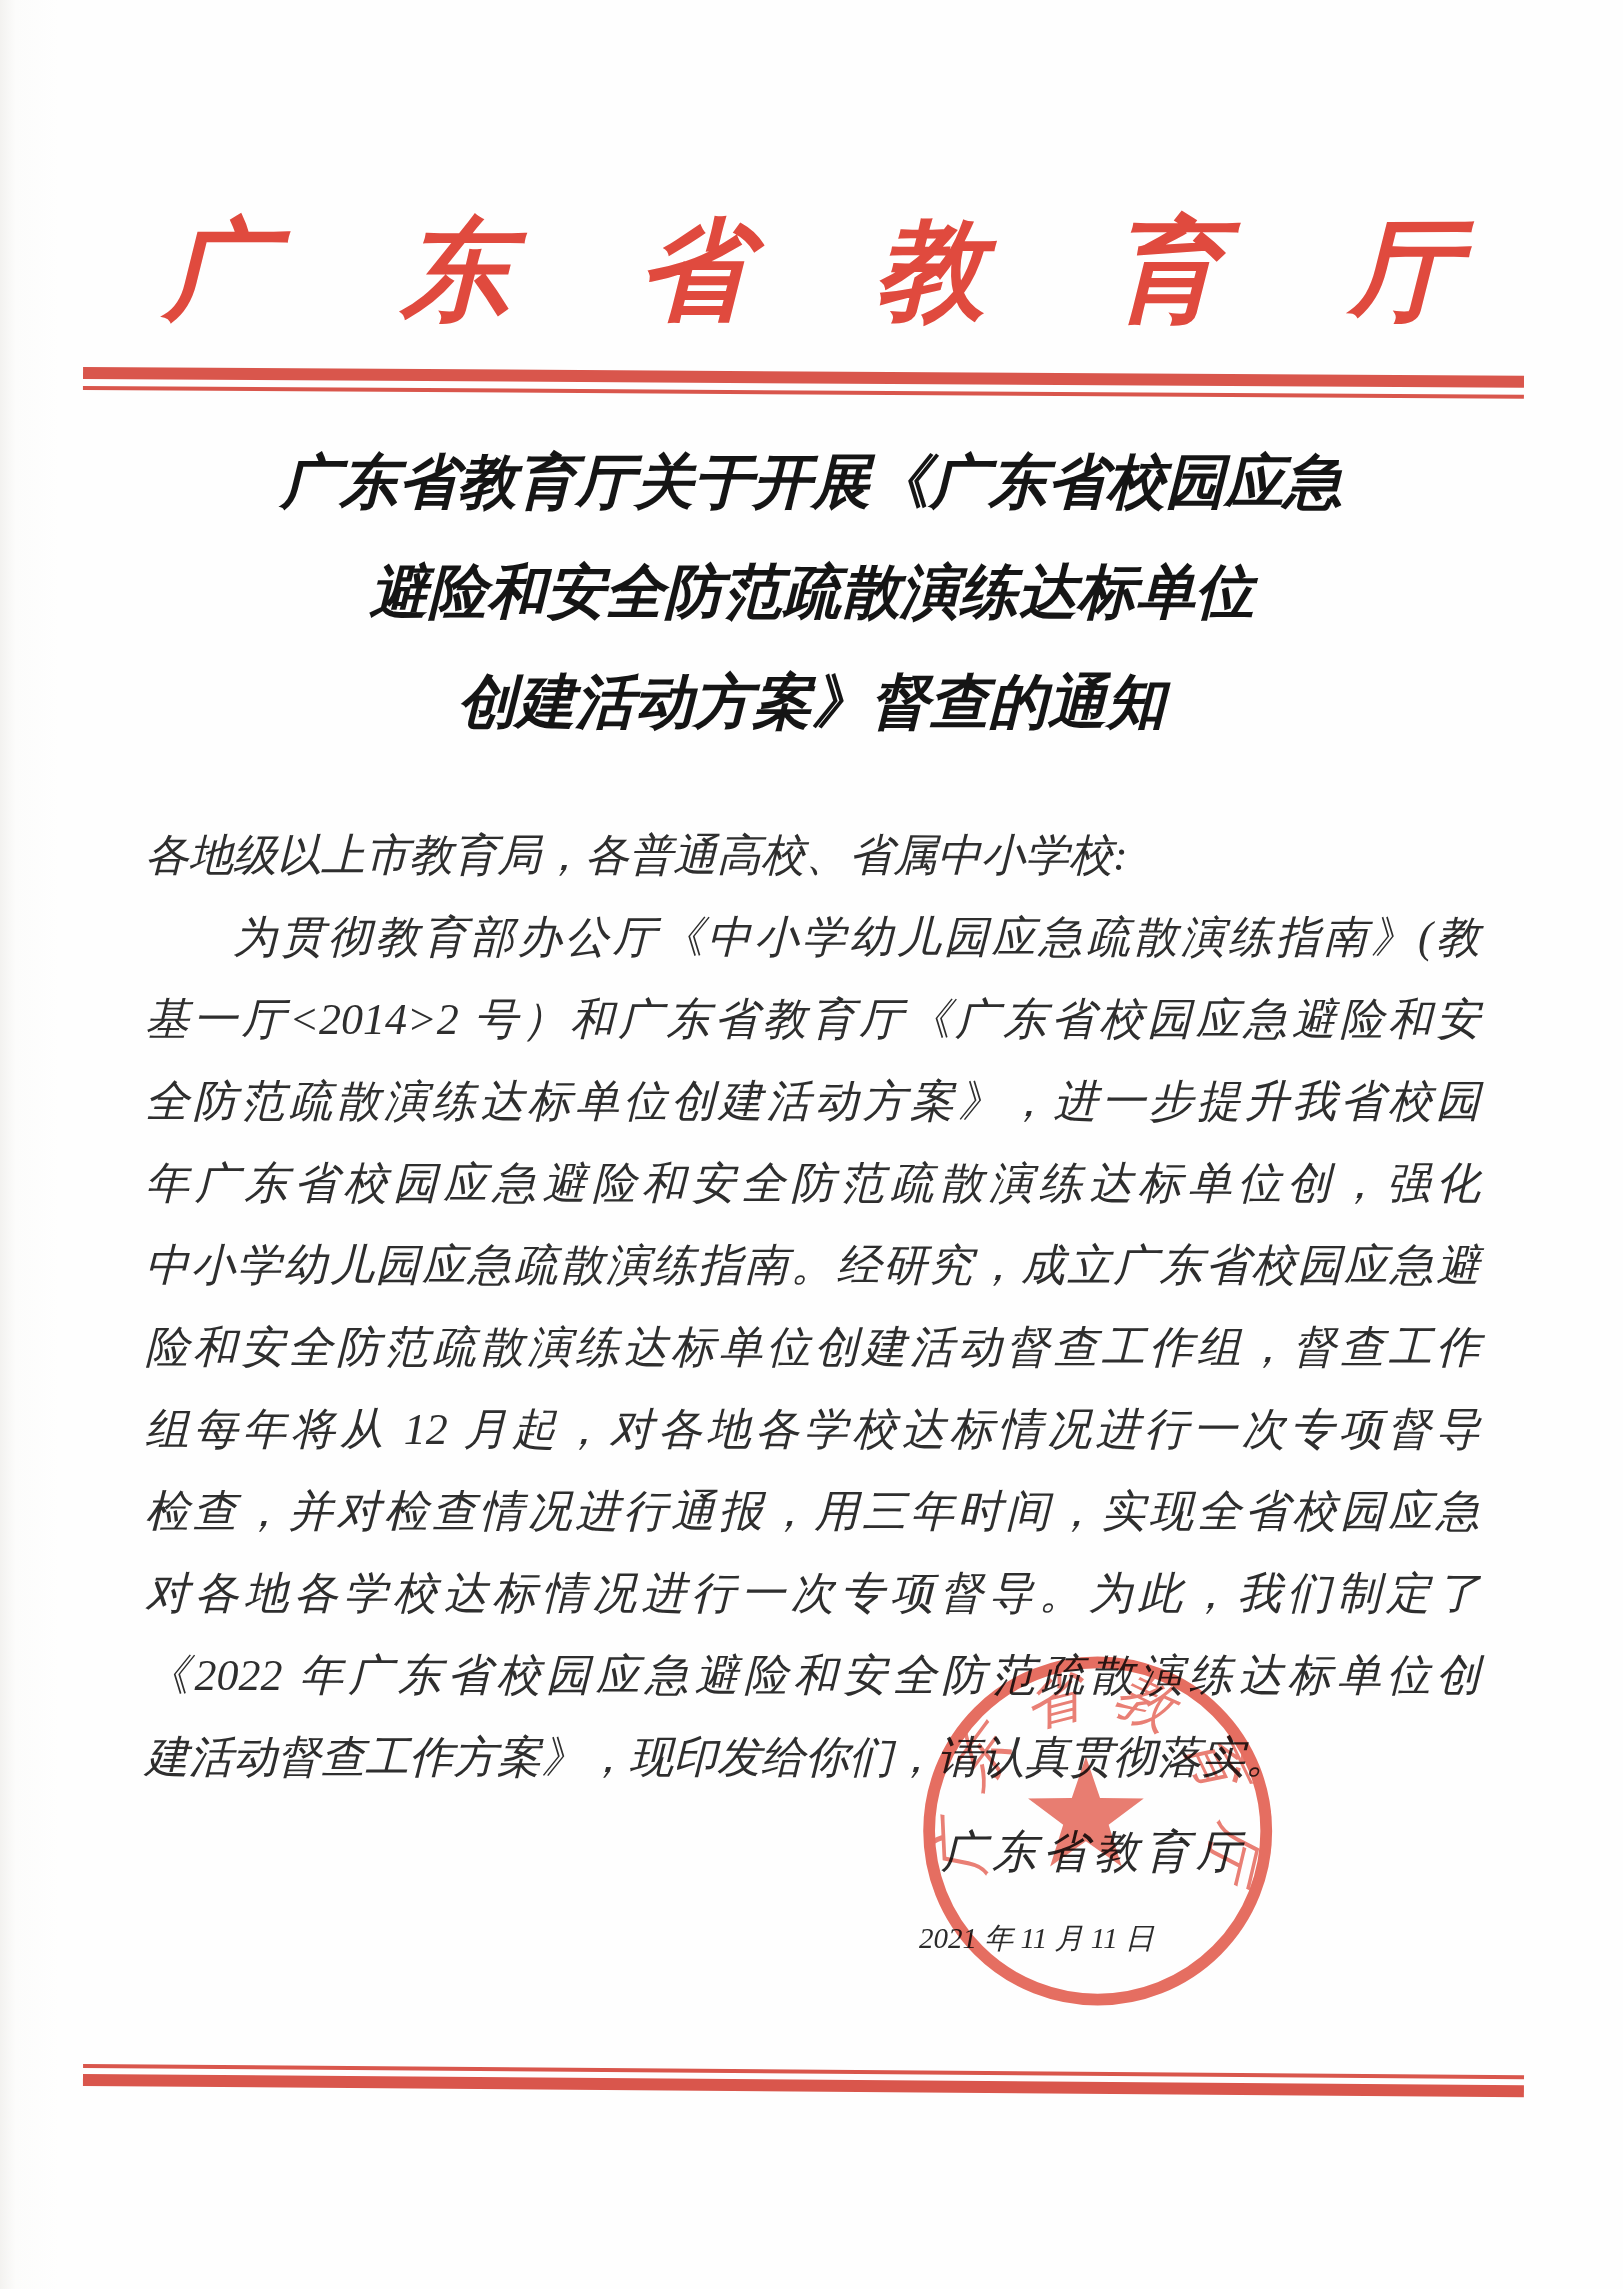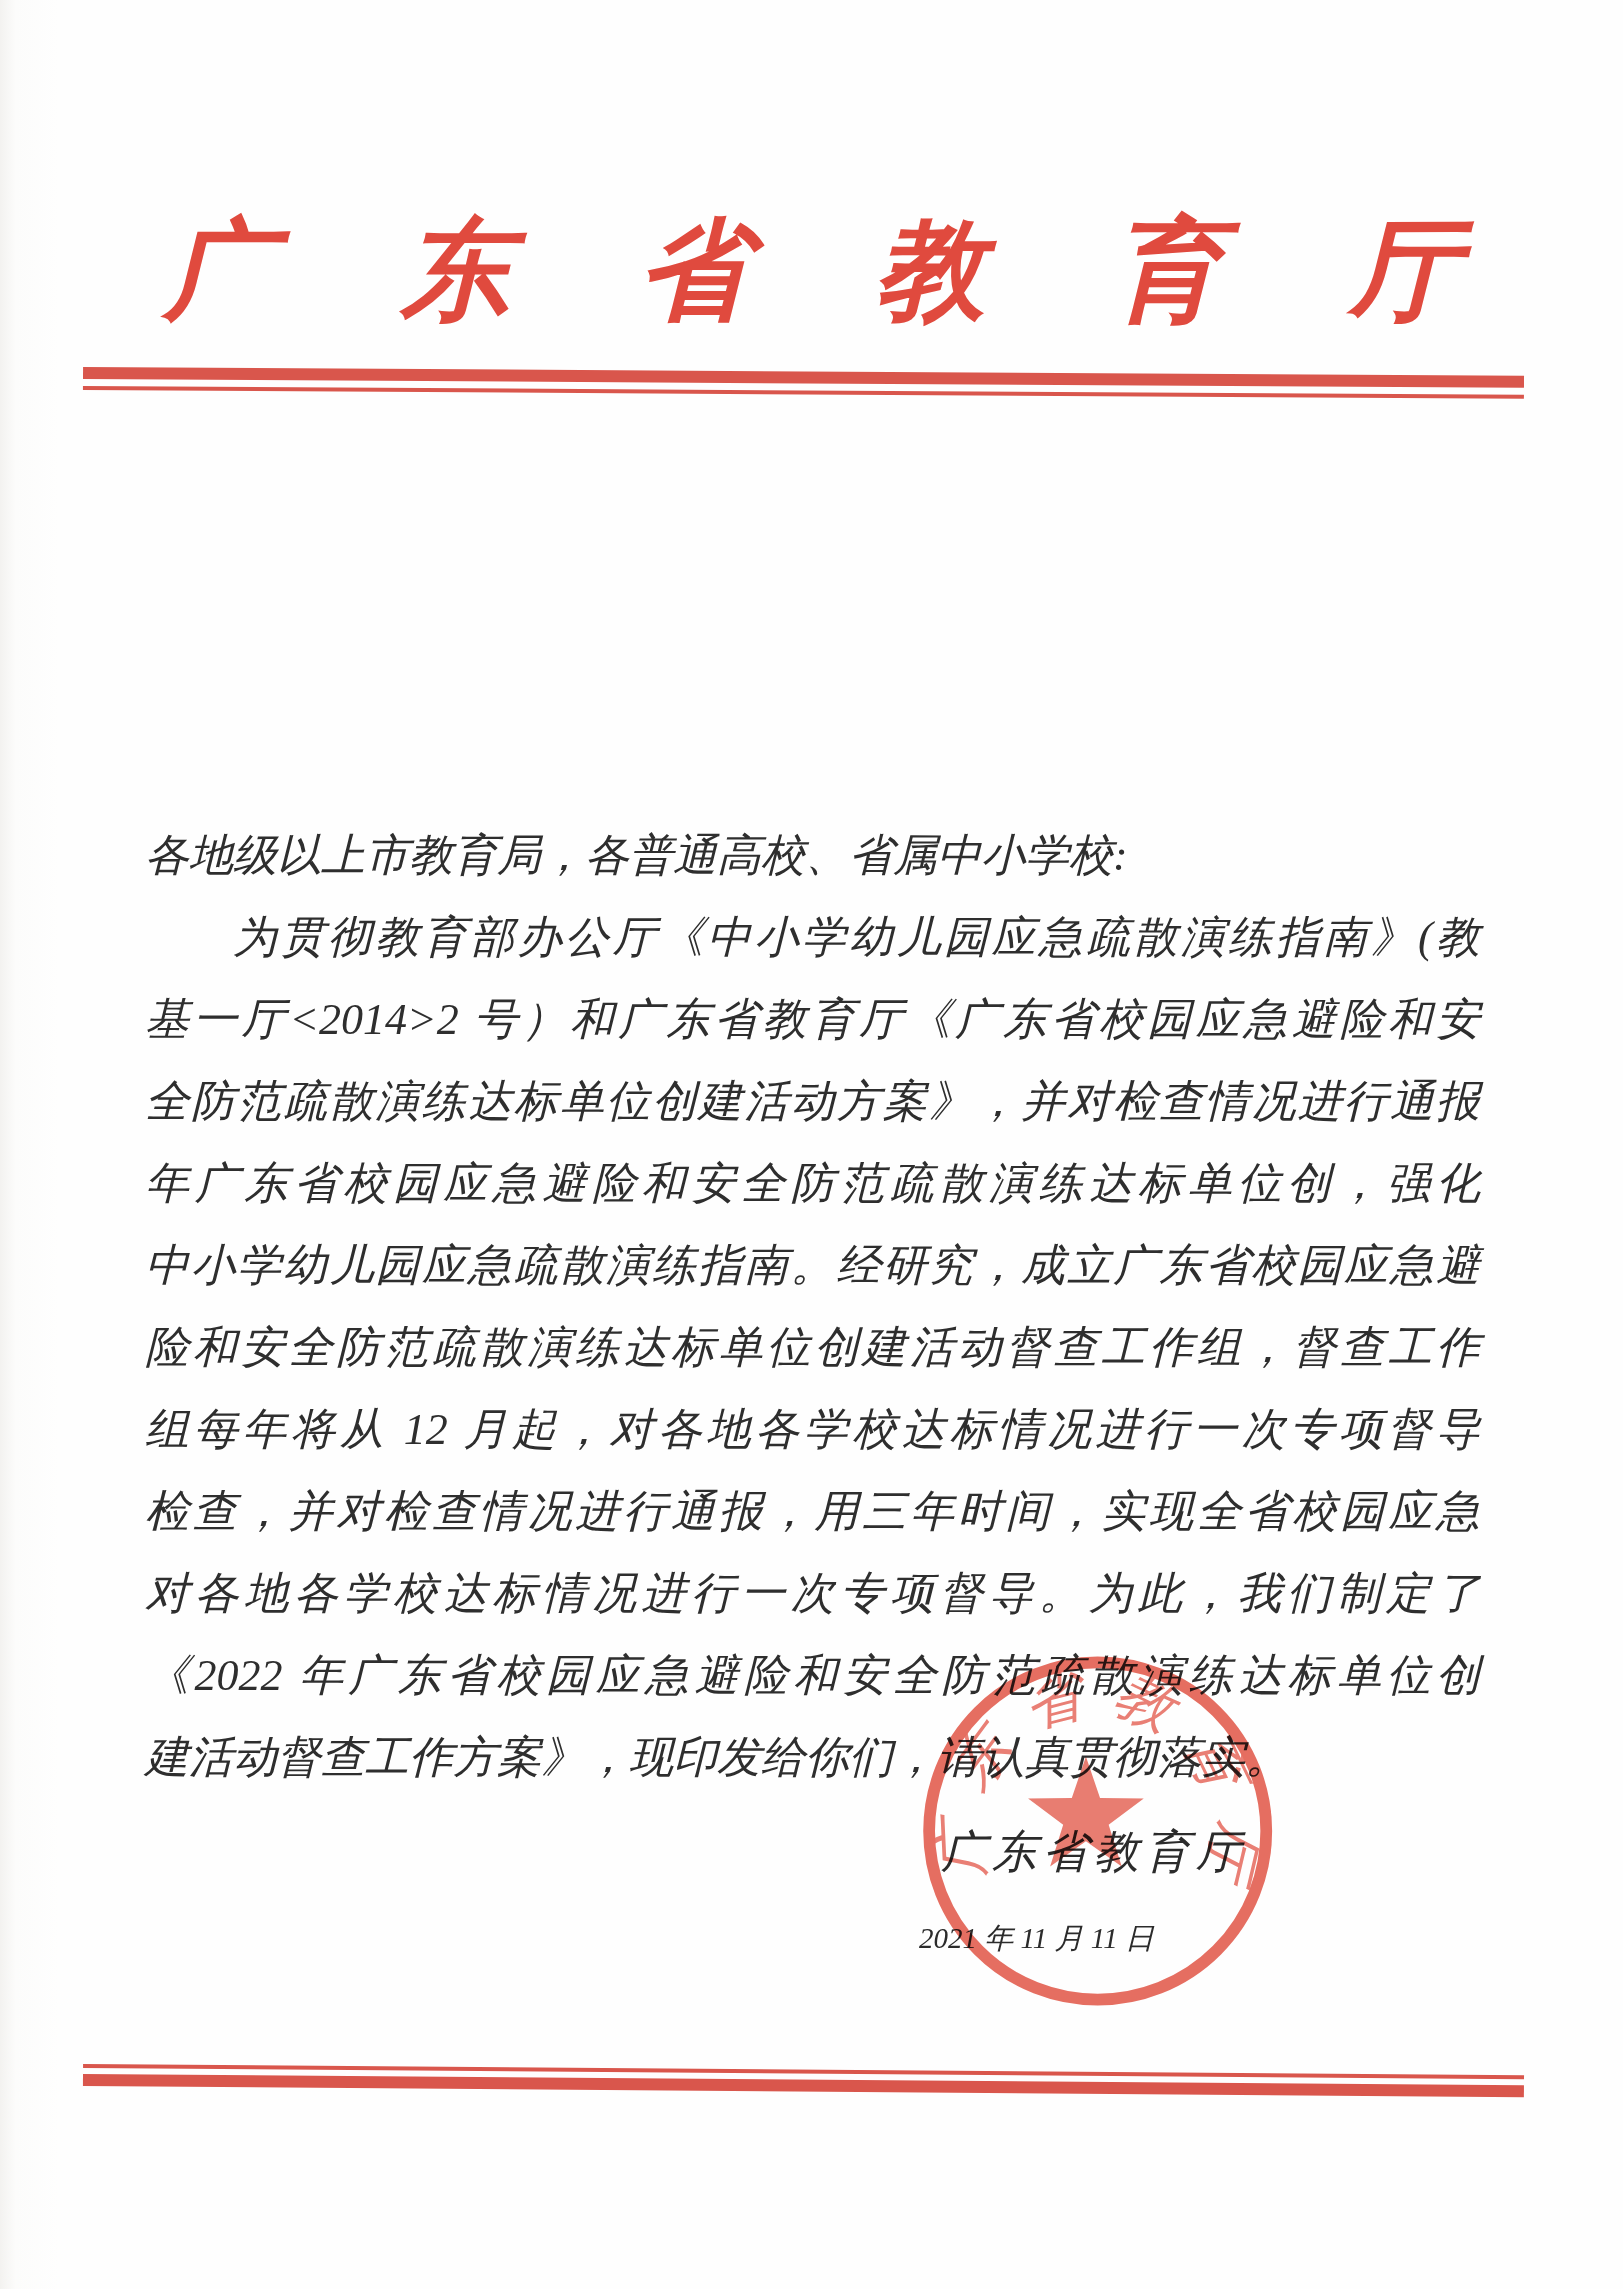--- a/index.html
+++ b/index.html
@@ -58,27 +58,32 @@
 <div class="page">
 
   <div class="agency-header">广东省教育厅</div>
 
   <div class="rule-top">
     <div class="thick"></div>
     <div class="gap"></div>
     <div class="thin"></div>
   </div>
 
+  <div class="doc-title">
+    <div class="title-line">广东省教育厅关于开展《广东省校园应急</div>
+    <div class="title-line">避险和安全防范疏散演练达标单位</div>
+    <div class="title-line">创建活动方案》督查的通知</div>
+  </div>
 
   <div class="body-block">
     <div class="line">各地级以上市教育局，各普通高校、省属中小学校:</div>
     <div id="body-paragraph">
         <div class="line indent justify">为贯彻教育部办公厅《中小学幼儿园应急疏散演练指南》(教</div>
         <div class="line justify">基一厅&lt;2014&gt;2 号）和广东省教育厅《广东省校园应急避险和安</div>
-        <div class="line justify">全防范疏散演练达标单位创建活动方案》，并对检查情况进行通报</div>
+        <div class="line justify">全防范疏散演练达标单位创建活动方案》，进一步提升我省校园</div>
         <div class="line justify">年广东省校园应急避险和安全防范疏散演练达标单位创，强化</div>
         <div class="line justify">中小学幼儿园应急疏散演练指南。经研究，成立广东省校园应急避</div>
         <div class="line justify">险和安全防范疏散演练达标单位创建活动督查工作组，督查工作</div>
         <div class="line justify">组每年将从 12 月起，对各地各学校达标情况进行一次专项督导</div>
         <div class="line justify">检查，并对检查情况进行通报，用三年时间，实现全省校园应急</div>
         <div class="line justify">对各地各学校达标情况进行一次专项督导。为此，我们制定了</div>
         <div class="line justify">《2022 年广东省校园应急避险和安全防范疏散演练达标单位创</div>
         <div class="line">建活动督查工作方案》，现印发给你们，请认真贯彻落实。</div>
       </div>
   </div>

